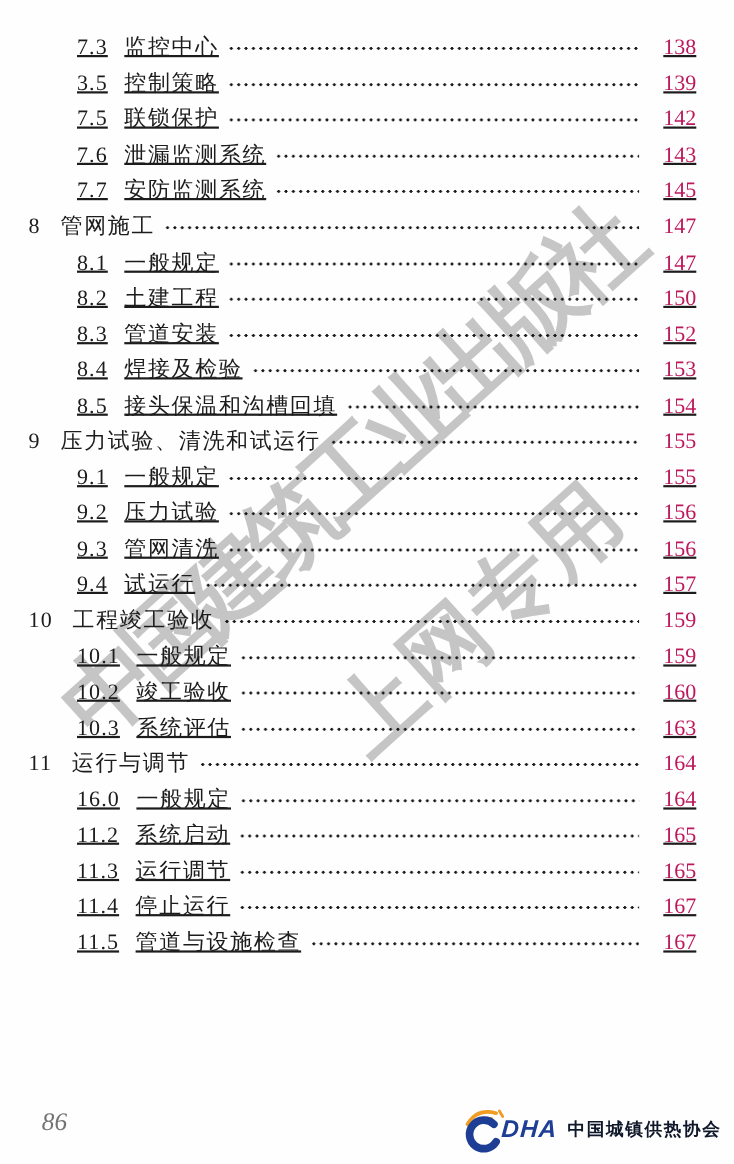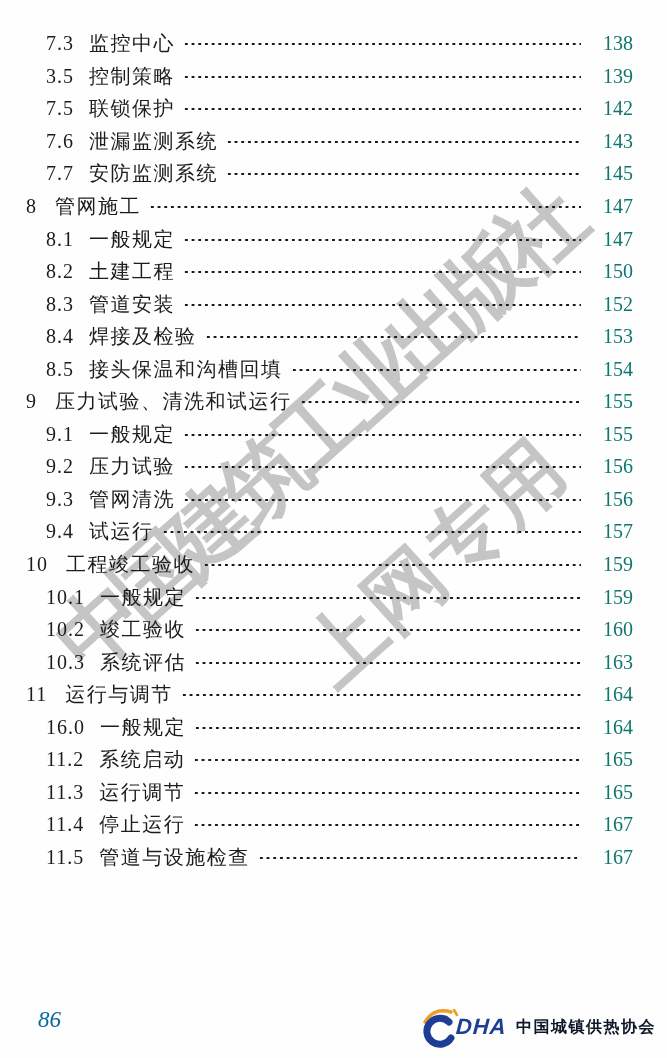--- a/index.html
+++ b/index.html
@@ -45,21 +45,21 @@
     z-index:1;
   }
   .toc-row {
     display:flex;
     align-items:center;
     height:32.56px;
     font-size:20px;
     line-height:1;
   }
   .toc-row.chapter { padding-left:26px; }
-  .toc-row.sub     { padding-left:46px; }
+  .toc-row.sub     { padding-left:70px;text-decoration:underline; }
   .num {
     flex:none;
     letter-spacing:1px;
     white-space:nowrap;
   }
   .toc-row.chapter .num { margin-right:18px; }
   .toc-row.sub     .num { margin-right:15px; }
   .title {
     flex:none;
     letter-spacing:1.5px;
@@ -76,30 +76,30 @@
     background-image:radial-gradient(circle at 3.3px 3px, #191919 1.25px, rgba(0,0,0,0) 1.5px);
     background-size:6.7px 6px;
     background-repeat:repeat-x;
     background-position:left center;
   }
   .pg {
     flex:none;
     width:46px;
     text-align:right;
     font-size:20px;
-    color:#0f766e;
+    color:#be185d;
   }
 
   
   .folio {
     position:absolute;
     left:38px; top:1007px;
     font-size:23px;
     font-style:italic;
-    color:#0369a1;
+    color:#737373;
     z-index:1;
   }
   .logo {
     position:absolute;
     right:11px; top:1005px;
     height:44px;
     display:flex;
     align-items:center;
     z-index:1;
   }

